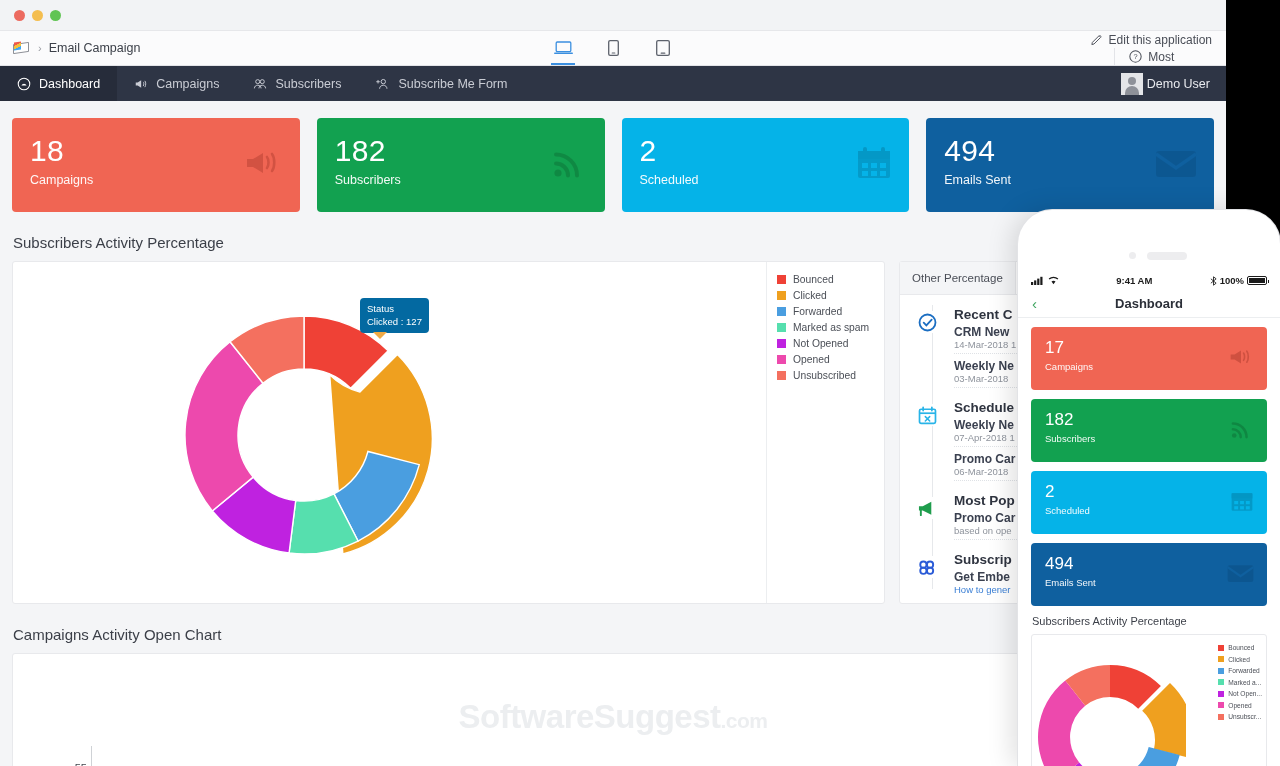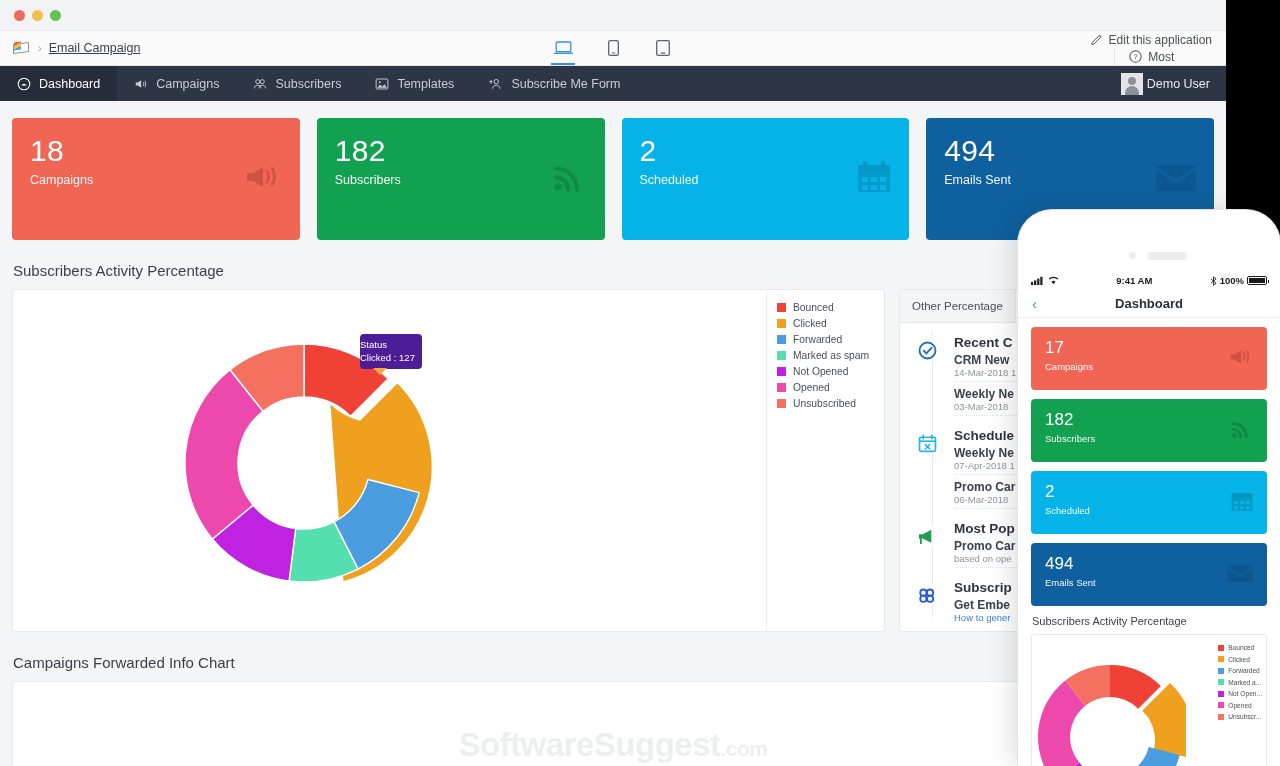--- a/index.html
+++ b/index.html
@@ -29,21 +29,21 @@
   .appbar {
     height: 35px; background: #fbfbfc; display: flex; align-items: center;
     border-bottom: 1px solid #e3e4e8; position: relative;
   }
   .appbar-left { display: flex; align-items: center; padding-left: 13px; gap: 7px; }
   .app-logo { width: 18px; height: 14px; position: relative; }
   .app-logo .b1 { position:absolute; left:0; top:2px; width:16px; height:10px; background:#fff; border:1.2px solid #8d9097; border-radius:1px; transform: skewY(-8deg); }
   .app-logo .b2 { position:absolute; left:1px; top:1px; width:7px; height:8px;
      background: linear-gradient(160deg,#f05a4a 0 33%, #f3c13c 33% 66%, #3fa7f0 66% 100%); transform: skewY(-8deg);}
   .crumb-sep { color: #9a9ca2; font-size: 11px; }
-  .crumb { font-size: 12.5px; color: #3c4049; text-decoration: underline; }
+  .crumb { font-size: 12.5px; color: #3c4049; }
 
   .devices { position: absolute; left: 50%; transform: translateX(-50%); display: flex; gap: 20px; align-items: flex-end; height: 100%; }
   .dev { position: relative; width: 30px; height: 35px; display:flex; align-items:center; justify-content:center; cursor: pointer; }
   .dev .underline { position: absolute; bottom: 0; left: 3px; right: 3px; height: 2.5px; background: transparent; }
   .dev.active .underline { background: #3b8fe0; }
   .dev svg { display: block; }
 
   .appbar-right { margin-left: auto; display: flex; align-items: center; height: 100%; flex-direction: column; }
   .abr-item { display: flex; align-items: center; gap: 6px; font-size: 12px; color: #4a4e57; padding: 0 14px; height: 100%; cursor: pointer; }
   .abr-item + .abr-item { border-left: 1px solid #e3e4e8; }
@@ -55,43 +55,43 @@
   .nav-right { margin-left: auto; display: flex; align-items: center; gap: 4px; padding-right: 16px; }
   .avatar-wrap { position: relative; width:22px; height:22px; background:#e4e5e8; }
   .avatar-wrap .a-head { position:absolute; left:7px; top:4px; width:8px; height:8px; border-radius:50%; background:#8e9199; }
   .avatar-wrap .a-body { position:absolute; left:4px; top:13px; width:14px; height:9px; border-radius:7px 7px 0 0; background:#8e9199; }
   .user-name { font-size: 12.5px; color: #e8eaee; }
 
   
   .content { padding: 0 12px; }
 
   .kpis { display: flex; gap: 17px; padding-top: 17px; }
-  .kpi { flex: 1; height: 122px; border-radius: 4px; position: relative; padding: 17px 18px 0 18px; color: #fff; overflow: hidden; }
+  .kpi { flex: 1; height: 94px; border-radius: 4px; position: relative; padding: 17px 18px 0 18px; color: #fff; overflow: hidden; }
   .kpi .num { font-size: 30px; font-weight: 400; line-height: 1.05; letter-spacing: .3px; }
   .kpi .lbl { font-size: 12.5px; margin-top: 6px; opacity: .95; }
   .kpi .kicon { position: absolute; right: 17px; top: 50%; transform: translateY(-50%); opacity: .22; }
 
   .section-title { font-size: 15px; color: #3b3f48; margin: 22px 0 10px 1px; }
 
   .card { background: #fff; border: 1px solid #e8e9ec; border-radius: 3px; }
 
   .chartrow { display: flex; gap: 14px; }
   .donut-card { width: 873px; height: 343px; position: relative; }
   .info-card { flex: 1; height: 343px; position: relative; }
 
   .donut-wrap { position: absolute; left: 146px; top: 28px; width: 290px; height: 290px; }
   .legend { position: absolute; right: 0px; top: 0; bottom: 0; width: 118px; border-left: 1px solid #eceef0; padding: 0; }
   .legend-inner { position: absolute; left: 10px; top: 9px; }
   .lg-row { display: flex; align-items: center; gap: 7px; height: 16px; margin-bottom: 0px; }
   .lg-sw { width: 9px; height: 9px; }
   .lg-txt { font-size: 10.3px; color: #4b4f57; white-space: nowrap; }
 
   .tooltip {
-    position: absolute; background: #4c1d95; color: #fff; border-radius: 4px;
-    padding: 4px 7px 5px 0; font-size: 9.5px; line-height: 13px; white-space: nowrap; margin-top: 8px;
+    position: absolute; background: #0369a1; color: #fff; border-radius: 4px;
+    padding: 4px 7px 5px 7px; font-size: 9.5px; line-height: 13px; white-space: nowrap;
   }
   .tooltip:after {
     content: ""; position: absolute; left: 13px; bottom: -6px;
     border-left: 7px solid transparent; border-right: 7px solid transparent; border-top: 7px solid #efa945;
   }
 
   
   .tabbar { display: flex; border-bottom: 1px solid #e8e9ec; height: 33px; }
   .tab { font-size: 11.5px; color: #4a4e57; padding: 0 12px; display: flex; align-items: center; background: #f4f5f7; border-right: 1px solid #e8e9ec; cursor: pointer; }
   .tab.active { background: #f4f5f7; }
@@ -230,28 +230,20 @@
       </div>
       <div class="nav-item">
         <svg width="14" height="14" viewBox="0 0 16 16">
             <circle cx="5.4" cy="5.3" r="2.3" fill="none" stroke="#c9ccd4" stroke-width="1.1"></circle>
             <circle cx="10.6" cy="5.3" r="2.3" fill="none" stroke="#c9ccd4" stroke-width="1.1"></circle>
             <path d="M1.6 13c0-2.2 1.7-3.6 3.8-3.6S9.2 10.8 9.2 13M6.8 13c0-2.2 1.7-3.6 3.8-3.6S14.4 10.8 14.4 13" fill="none" stroke="#c9ccd4" stroke-width="1.1"></path>
           </svg>
         <span>Subscribers</span>
       </div>
       <div class="nav-item">
-        <svg width="14" height="14" viewBox="0 0 16 16">
-            <rect x="1.3" y="2.3" width="13.4" height="11.4" rx="1" fill="none" stroke="#c9ccd4" stroke-width="1.1"></rect>
-            <circle cx="5.5" cy="6" r="1.1" fill="#c9ccd4"></circle>
-            <path d="M2.4 12.3l3.6-3.6 2.3 2.3 2.4-2.6 3 3.9z" fill="#c9ccd4"></path>
-          </svg>
-        <span>Templates</span>
-      </div>
-      <div class="nav-item">
         <svg width="15" height="14" viewBox="0 0 17 16">
             <circle cx="9.4" cy="5.3" r="2.5" fill="none" stroke="#c9ccd4" stroke-width="1.1"></circle>
             <path d="M5.2 13.4c0-2.4 1.9-4 4.2-4s4.2 1.6 4.2 4" fill="none" stroke="#c9ccd4" stroke-width="1.1"></path>
             <path d="M1.4 5.4h4M3.4 3.4v4" stroke="#c9ccd4" stroke-width="1.1"></path>
           </svg>
         <span>Subscribe Me Form</span>
       </div>
       <div class="nav-right">
         <div class="avatar-wrap">
             <div class="a-head"></div>
@@ -442,21 +434,21 @@
                   </svg>
               </div>
               <div class="tl-h">Subscrip</div>
               <div class="tl-sub">Get Embe</div>
               <div class="tl-link">How to gener</div>
             </div>
           </div>
         </div>
       </div>
 
-      <div class="section-title">Campaigns Forwarded Info Chart</div>
+      <div class="section-title">Campaigns Activity Open Chart</div>
 
       <div class="card bottom-card">
         <div class="watermark">
           <span>SoftwareSuggest</span><span class="sm">.com</span>
         </div>
         <div class="bc-next">›</div>
 
         <div class="axis-y"></div>
         <div class="y-lab" style="left:44px; top:108px;">55</div>
 

